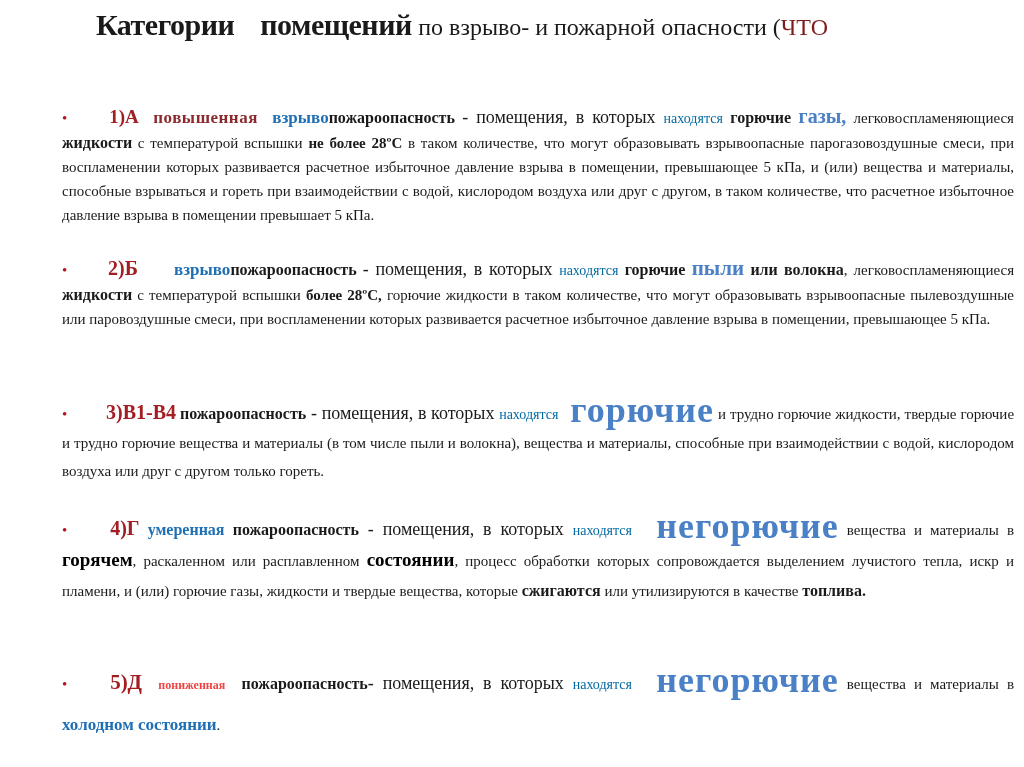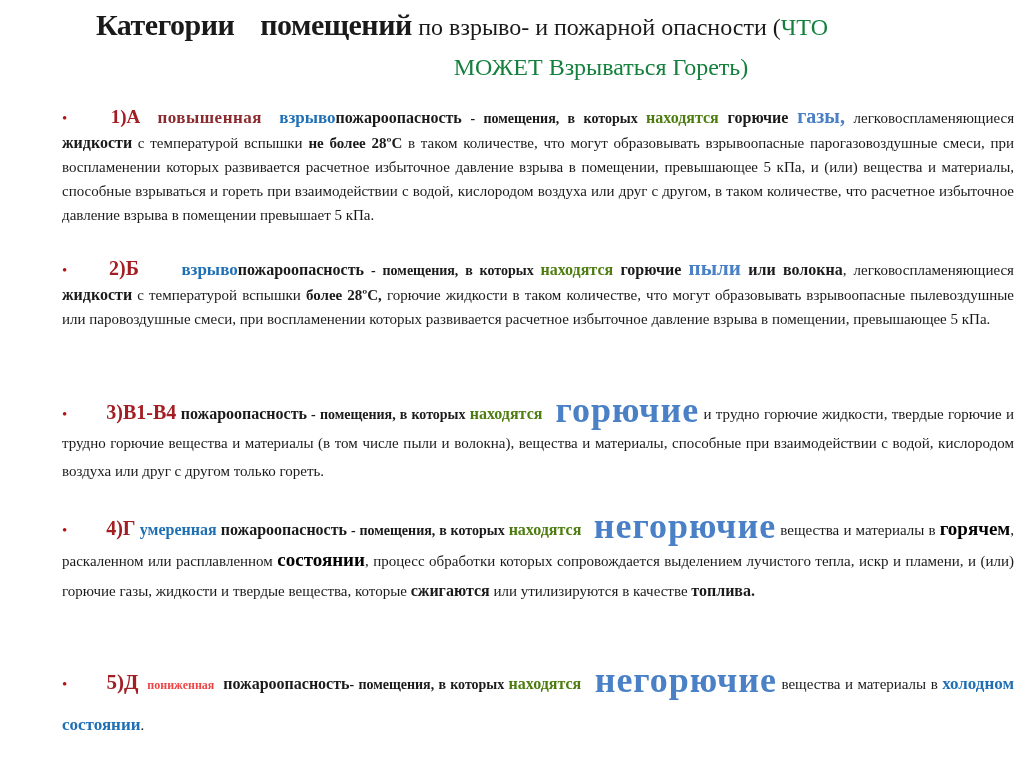--- a/index.html
+++ b/index.html
@@ -7,45 +7,44 @@
     width: 1024px; height: 767px; overflow: hidden; position: relative;
     font-family: "Liberation Serif", "DejaVu Serif", serif;
     color: #1a1a1a;
   }
   .title {
     position: absolute; left: 96px; top: 8px; width: 880px;
     font-size: 26px; line-height: 34px;
   }
   .title .big { font-size: 30px; font-weight: bold; letter-spacing: -0.5px; }
   .title .mid { font-size: 25px; font-weight: bold; }
-  .title .red { color: #15803d; font-weight: normal; }
+  .title .red { color: #7f1d1d; font-weight: normal; }
   .title .line2 { display: block; text-align: center; padding-left: 130px; margin-top: 6px; }
 
   .item { position: absolute; left: 62px; width: 952px; font-size: 15px; line-height: 24px; text-align: justify; }
   .item p { margin: 0; text-align: justify; text-align-last: left; }
   .bullet { color: #b3141c; display: inline-block; width: 40px; font-size: 15px; }
   .head { color: #a31e23; font-weight: bold; font-size: 19px; }
   .burg { color: #8a2a2e; font-weight: bold; font-size: 17px; letter-spacing: 0.5px; }
   .blue { color: #1f6fb5; font-weight: bold; font-size: 17px; }
   .blue2 { color: #4a80c6; font-weight: bold; }
   .b { font-weight: bold; }
   .bk { font-weight: bold; font-size: 16px; }
-  .red { color: #4d7c0f; font-weight: bold; font-size: 16px; }
+  .red { color: #0369a1; font-weight: normal; font-size: 14px; }
   .dred { color: #000000; font-weight: bold; font-size: 19px; }
   .huge { color: #4a80c6; font-weight: bold; font-size: 36px; letter-spacing: 1px; vertical-align: -3px; }
-  .small { font-size: 14px; font-weight: bold; }
+  .small { font-size: 18px; }
 </style>
 </head>
 <body>
 
 <div class="title">
   <span class="big">Категории</span>&nbsp;&nbsp;&nbsp;
   <span class="big">помещений</span>
   <span class="mid" style="font-weight:normal;font-size:24px">по взрыво- и пожарной опасности (</span><span class="red" style="font-size:24px">ЧТО</span>
-  <span class="red line2" style="font-size:24px">МОЖЕТ Взрываться Гореть)</span>
 </div>
 
 <div class="item" style="top:104px;">
   <p>
     <span class="bullet">•</span>
     <span class="head">1)А</span>&nbsp;
     <span class="burg">повышенная</span>&nbsp;
     <span class="blue">взрыво</span><span class="bk">пожароопасность</span>
     <span class="small"> - помещения, в которых </span><span class="red">находятся</span><span class="bk"> горючие </span><span class="blue2" style="font-size:20px">газы,</span>
     <span>легковоспламеняющиеся </span><span class="bk">жидкости</span><span> с температурой вспышки </span><span class="b">не более 28ºС</span><span> в таком количестве, что могут образовывать взрывоопасные парогазовоздушные смеси, при воспламенении которых развивается расчетное избыточное давление взрыва в помещении, превышающее 5 кПа, и  (или) вещества и материалы, способные взрываться и гореть при взаимодействии с водой, кислородом воздуха или друг с другом, в таком количестве, что расчетное избыточное давление взрыва в помещении превышает 5 кПа.</span>

